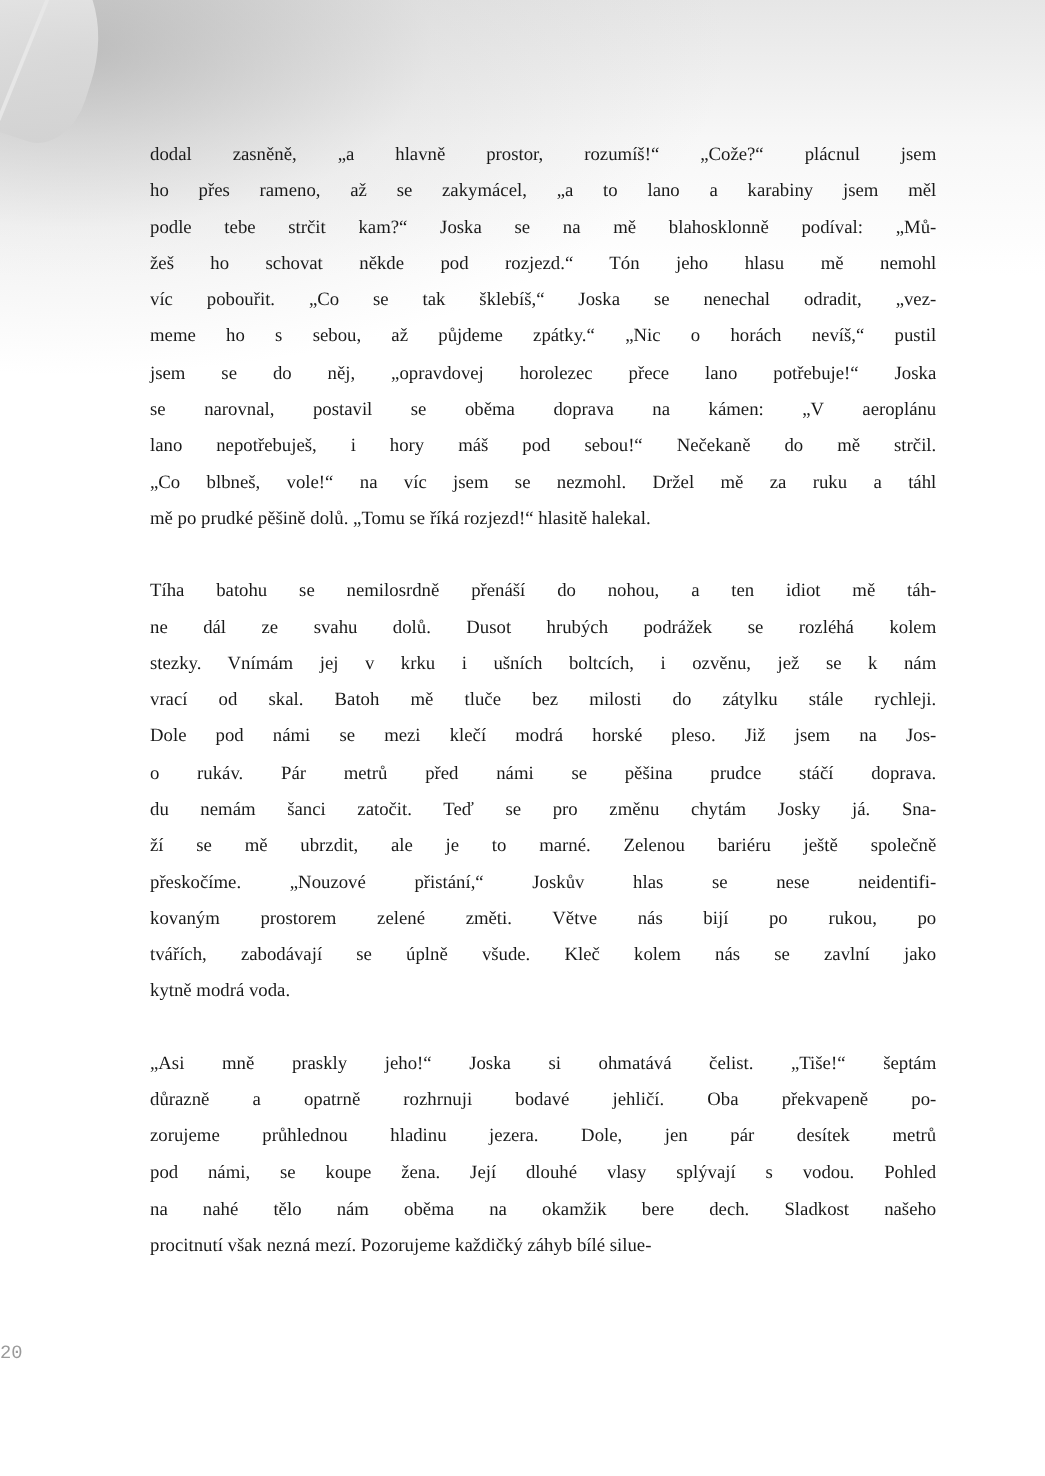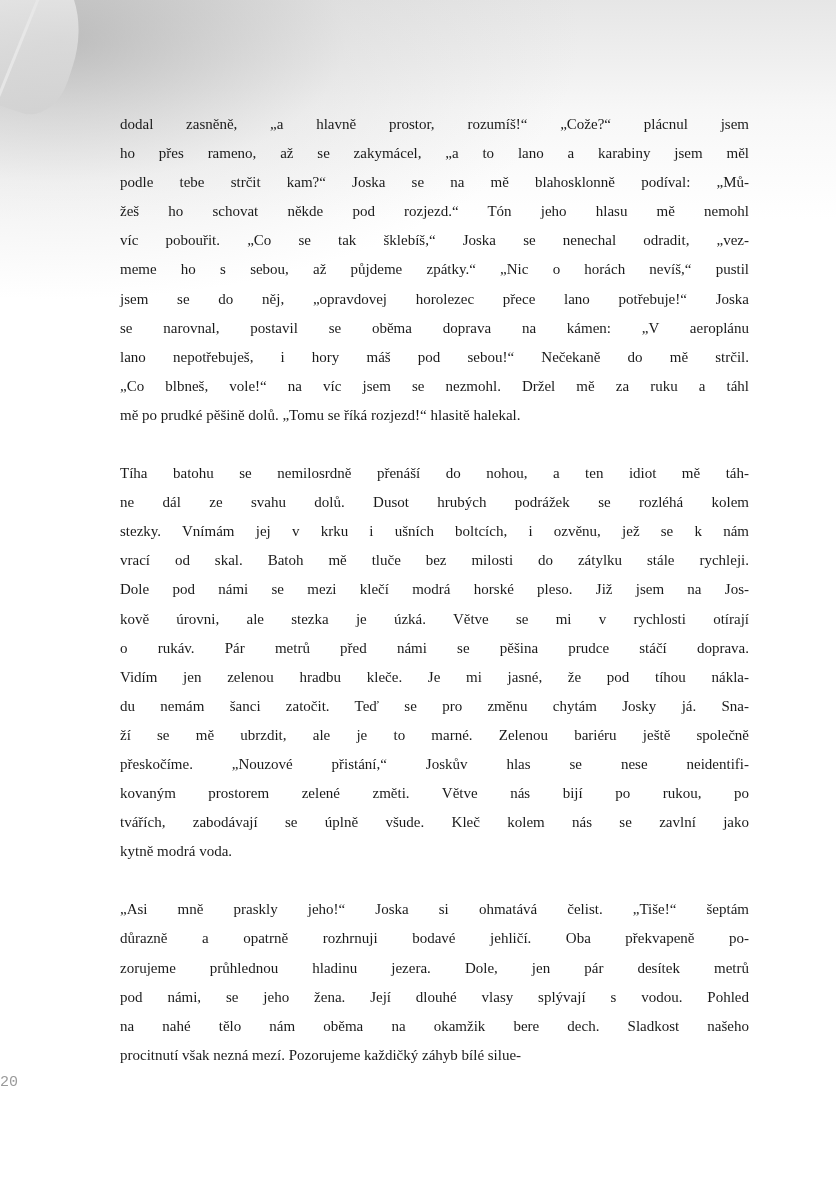--- a/index.html
+++ b/index.html
@@ -62,33 +62,31 @@
       <span class="line">lano nepotřebuješ, i hory máš pod sebou!“ Nečekaně do mě strčil.</span>
       <span class="line">„Co blbneš, vole!“ na víc jsem se nezmohl. Držel mě za ruku a táhl</span>
       <span class="line last">mě po prudké pěšině dolů. „Tomu se říká rozjezd!“ hlasitě halekal.</span>
     </p>
   <p>
       <span class="line">Tíha batohu se nemilosrdně přenáší do nohou, a ten idiot mě táh-</span>
       <span class="line">ne dál ze svahu dolů. Dusot hrubých podrážek se rozléhá kolem</span>
       <span class="line">stezky. Vnímám jej v krku i ušních boltcích, i ozvěnu, jež se k nám</span>
       <span class="line">vrací od skal. Batoh mě tluče bez milosti do zátylku stále rychleji.</span>
       <span class="line">Dole pod námi se mezi klečí modrá horské pleso. Již jsem na Jos-</span>
-      <span class="line">kově úrovni, ale stezka je úzká. Větve se mi v rychlosti otírají</span>
       <span class="line">o rukáv. Pár metrů před námi se pěšina prudce stáčí doprava.</span>
-      <span class="line">Vidím jen zelenou hradbu kleče. Je mi jasné, že pod tíhou nákla-</span>
       <span class="line">du nemám šanci zatočit. Teď se pro změnu chytám Josky já. Sna-</span>
       <span class="line">ží se mě ubrzdit, ale je to marné. Zelenou bariéru ještě společně</span>
       <span class="line">přeskočíme. „Nouzové přistání,“ Joskův hlas se nese neidentifi-</span>
       <span class="line">kovaným prostorem zelené změti. Větve nás bijí po rukou, po</span>
       <span class="line">tvářích, zabodávají se úplně všude. Kleč kolem nás se zavlní jako</span>
       <span class="line last">kytně modrá voda.</span>
     </p>
   <p>
       <span class="line">„Asi mně praskly jeho!“ Joska si ohmatává čelist. „Tiše!“ šeptám</span>
       <span class="line">důrazně a opatrně rozhrnuji bodavé jehličí. Oba překvapeně po-</span>
       <span class="line">zorujeme průhlednou hladinu jezera. Dole, jen pár desítek metrů</span>
-      <span class="line">pod námi, se jeho žena. Její dlouhé vlasy splývají s vodou. Pohled</span>
+      <span class="line">pod námi, se koupe žena. Její dlouhé vlasy splývají s vodou. Pohled</span>
       <span class="line">na nahé tělo nám oběma na okamžik bere dech. Sladkost našeho</span>
       <span class="line last">procitnutí však nezná mezí. Pozorujeme každičký záhyb bílé silue-</span>
     </p>
 </div>
 
 <div class="page-number">20</div>
 
 </body></html>

